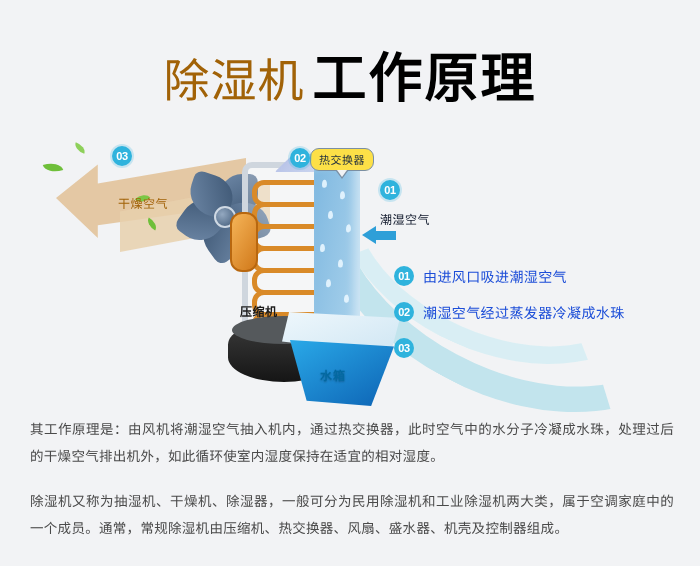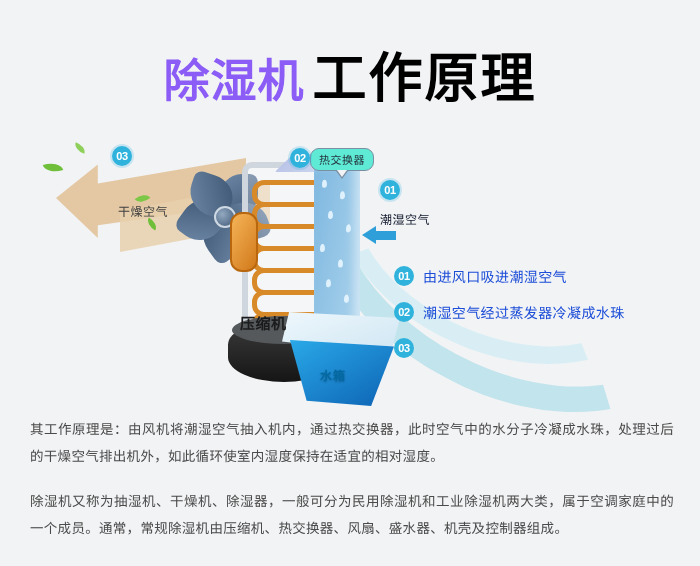--- a/index.html
+++ b/index.html
@@ -21,22 +21,22 @@
   .title-wrap {
     position: absolute;
     left: 0;
     top: 34px;
     width: 700px;
     text-align: center;
     white-space: nowrap;
   }
   .title-a {
     font-size: 46px;
-    font-weight: 700;
-    color: #8b5cf6;
+    font-weight: 400;
+    color: #a16207;
     letter-spacing: 1px;
     vertical-align: baseline;
   }
   .title-b {
     font-size: 54px;
     font-weight: 700;
     color: #000;
     letter-spacing: 2px;
     margin-left: 8px;
     vertical-align: baseline;
@@ -306,37 +306,37 @@
     font-size: 12px;
     color: #0369a1;
     font-weight: 700;
     letter-spacing: 1px;
     text-shadow: 0 1px 2px rgba(0,0,0,.25);
   }
 
   .compressor-label {
     position: absolute;
     left: 12px;
-    top: 160px;
-    font-size: 15px;
+    top: 150px;
+    font-size: 12px;
     font-weight: 700;
     color: #1b1b1b;
     letter-spacing: 0.5px;
     background: rgba(255,255,255,.0);
   }
 
   
   .bubble {
     position: absolute;
     left: 310px;
     top: 30px;
     padding: 2px 8px 3px;
     border: 1px solid #7b8fa3;
     border-radius: 9px;
-    background: #5eead4;
+    background: #fde047;
     font-size: 11px;
     color: #26333f;
     letter-spacing: .5px;
     white-space: nowrap;
   }
   .bubble::after {
     content: "";
     position: absolute;
     left: 26px;
     bottom: -7px;
@@ -376,21 +376,21 @@
   .badge-03 { left: 112px; top: 28px; }
 
   .cap {
     position: absolute;
     font-size: 12px;
     color: #4b6570;
     letter-spacing: .5px;
     white-space: nowrap;
   }
   .cap-humid { left: 380px; top: 92px; color:#0f172a; }
-  .cap-dry   { left: 118px; top: 84px; color:#404040; }
+  .cap-dry   { left: 118px; top: 76px; color:#a16207; }
 
   
   .bullets {
     position: absolute;
     left: 394px;
     top: 258px;
     width: 300px;
   }
   .bullet-row {
     display: flex;

